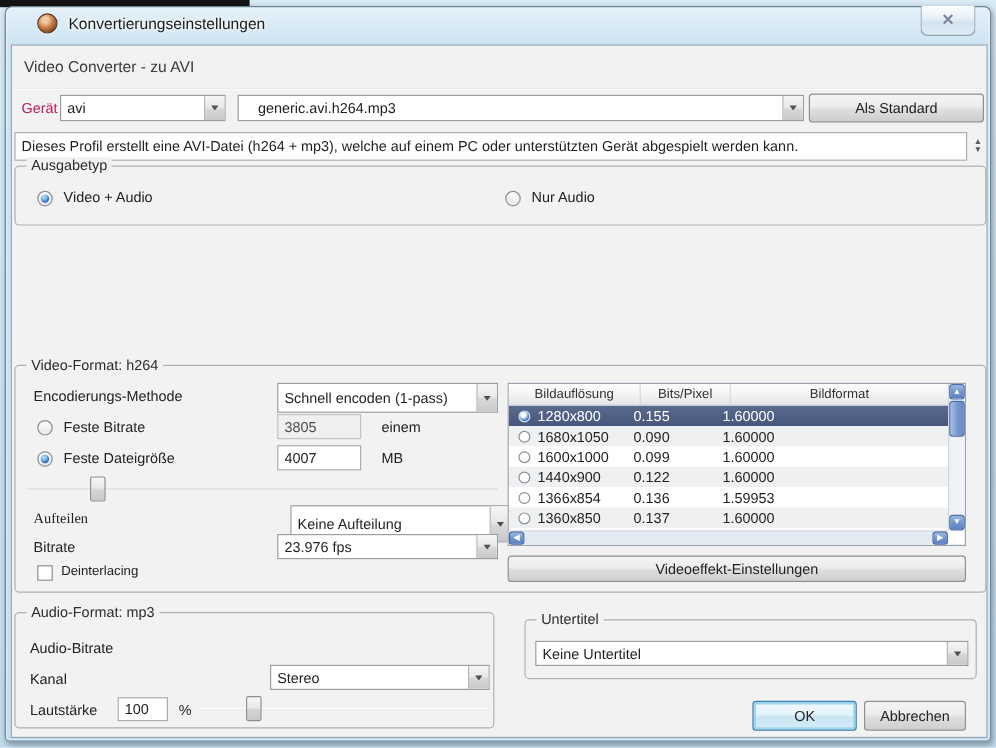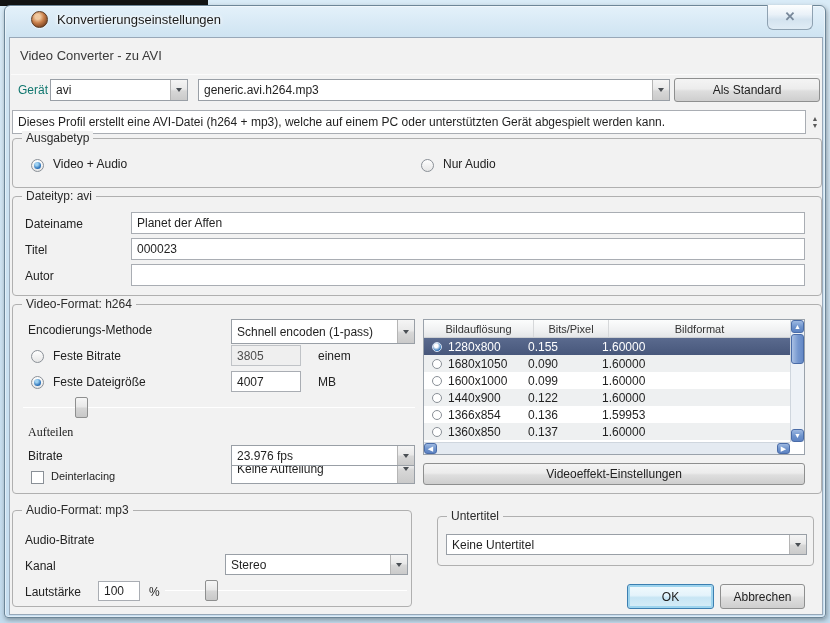--- a/index.html
+++ b/index.html
@@ -34,21 +34,21 @@
     cursor:default;
   }
   
   .client {
     position:absolute; left:4px; top:31px; width:814px; height:578px;
     background:#f2f2f2; border:1px solid #98a8b8;
   }
   .subtitle { position:absolute; left:10px; top:10px; font-size:13px; color:#3a3a3a; }
   .sep { position:absolute; left:1px; top:36px; width:810px; height:1px; background:#c7c7c7; border-bottom:1px solid #fbfbfb; }
 
-  .lbl { position:absolute; color:#0f766e; }
+  .lbl { position:absolute; color:#be185d; }
 
   
   .combo { position:absolute; height:22px; background:#fff; border:1px solid #999fa6; display:flex; align-items:center; }
   .combo .val { flex:1; padding:0 5px; white-space:nowrap; overflow:hidden; color:#1f1f1f; }
   .combo .cbtn {
     width:17px; align-self:stretch; border-left:1px solid #b5b5b5;
     background:linear-gradient(#f5f5f5,#e9e9e9 45%,#d7d7d7 55%,#cacaca);
     display:flex; align-items:center; justify-content:center;
   }
   .combo .arr { width:0; height:0; border-left:3.5px solid transparent; border-right:3.5px solid transparent; border-top:4px solid #4a4f54; }
@@ -129,21 +129,21 @@
     <div class="subtitle">Video Converter - zu AVI</div>
     <div class="sep"></div>
 
     <span class="lbl" style="left:8px; top:45px;">Gerät</span>
     <div class="combo" style="left:40px; top:41px; width:138px;gap:8px;">
       <span class="val">avi</span>
       <span class="cbtn">
           <i class="arr"></i>
         </span>
     </div>
-    <div class="combo" style="left:188px; top:41px; width:472px;">
+    <div class="combo" style="left:188px; top:41px; width:472px;padding-left:11px;">
       <span class="val">generic.avi.h264.mp3</span>
       <span class="cbtn">
           <i class="arr"></i>
         </span>
     </div>
     <div class="btn" style="left:664px; top:40px; width:146px; height:24px;">Als Standard</div>
 
     <input class="tbox" style="left: 2px; top: 72px; width: 794px; height: 24px;" readonly="" value="Dieses Profil erstellt eine AVI-Datei (h264 + mp3), welche auf einem PC oder unterstützten Gerät abgespielt werden kann.">
     <div class="spinner" style="left:797px; top:72px;">
       <span>▲</span>
@@ -151,29 +151,20 @@
     </div>
 
     <div class="group" style="left:2px; top:100px; width:810px; height:50px;">
       <span class="legend">Ausgabetyp</span>
       <span class="radio on" style="left:18px; top:20px;"></span>
       <span class="ftext" style="left:40px; top:18px;">Video + Audio</span>
       <span class="radio" style="left:408px; top:20px;"></span>
       <span class="ftext" style="left:430px; top:18px;">Nur Audio</span>
     </div>
 
-    <div class="group" style="left:2px; top:158px; width:810px; height:100px;">
-      <span class="legend">Dateityp: avi</span>
-      <span class="ftext" style="left:12px; top:20px;">Dateiname</span>
-      <input class="tbox" style="left: 118px; top: 15px; width: 674px;" value="Planet der Affen">
-      <span class="ftext" style="left:12px; top:46px;">Titel</span>
-      <input class="tbox" style="left: 118px; top: 41px; width: 674px;" value="000023">
-      <span class="ftext" style="left:12px; top:72px;">Autor</span>
-      <input class="tbox" style="left: 118px; top: 67px; width: 674px;" value="">
-    </div>
 
     <div class="group" style="left:2px; top:266px; width:810px; height:190px;">
       <span class="legend">Video-Format: h264</span>
 
       <span class="ftext" style="left:15px; top:18px;">Encodierungs-Methode</span>
       <div class="combo" style="left:218px; top:14px; width:184px; height:25px;">
         <span class="val">Schnell encoden (1-pass)</span>
         <span class="cbtn">
             <i class="arr"></i>
           </span>
@@ -188,21 +179,21 @@
       <span class="ftext" style="left:40px; top:70px;">Feste Dateigröße</span>
       <input class="tbox" style="left: 218px; top: 66px; width: 70px; height: 21px;" value="4007">
       <span class="ftext" style="left:305px; top:70px;">MB</span>
 
       <div class="slider" style="left:10px; top:92px; width:392px;">
         <span class="track"></span>
         <span class="thumb" style="left:52px;"></span>
       </div>
 
       <span class="ftext" style="left:15px; top:120px;font-family:Liberation Serif, serif;">Aufteilen</span>
-      <div class="combo" style="left:218px; top:116px; width:184px; height:31px;margin-top:32px;">
+      <div class="combo" style="left:229px; top:116px; width:184px; height:31px;">
         <span class="val">Keine Aufteilung</span>
         <span class="cbtn">
             <i class="arr"></i>
           </span>
       </div>
 
       <span class="ftext" style="left:15px; top:144px;">Bitrate</span>
       <div class="combo" style="left:218px; top:140px; width:184px; height:21px;">
         <span class="val">23.976 fps</span>
         <span class="cbtn">

